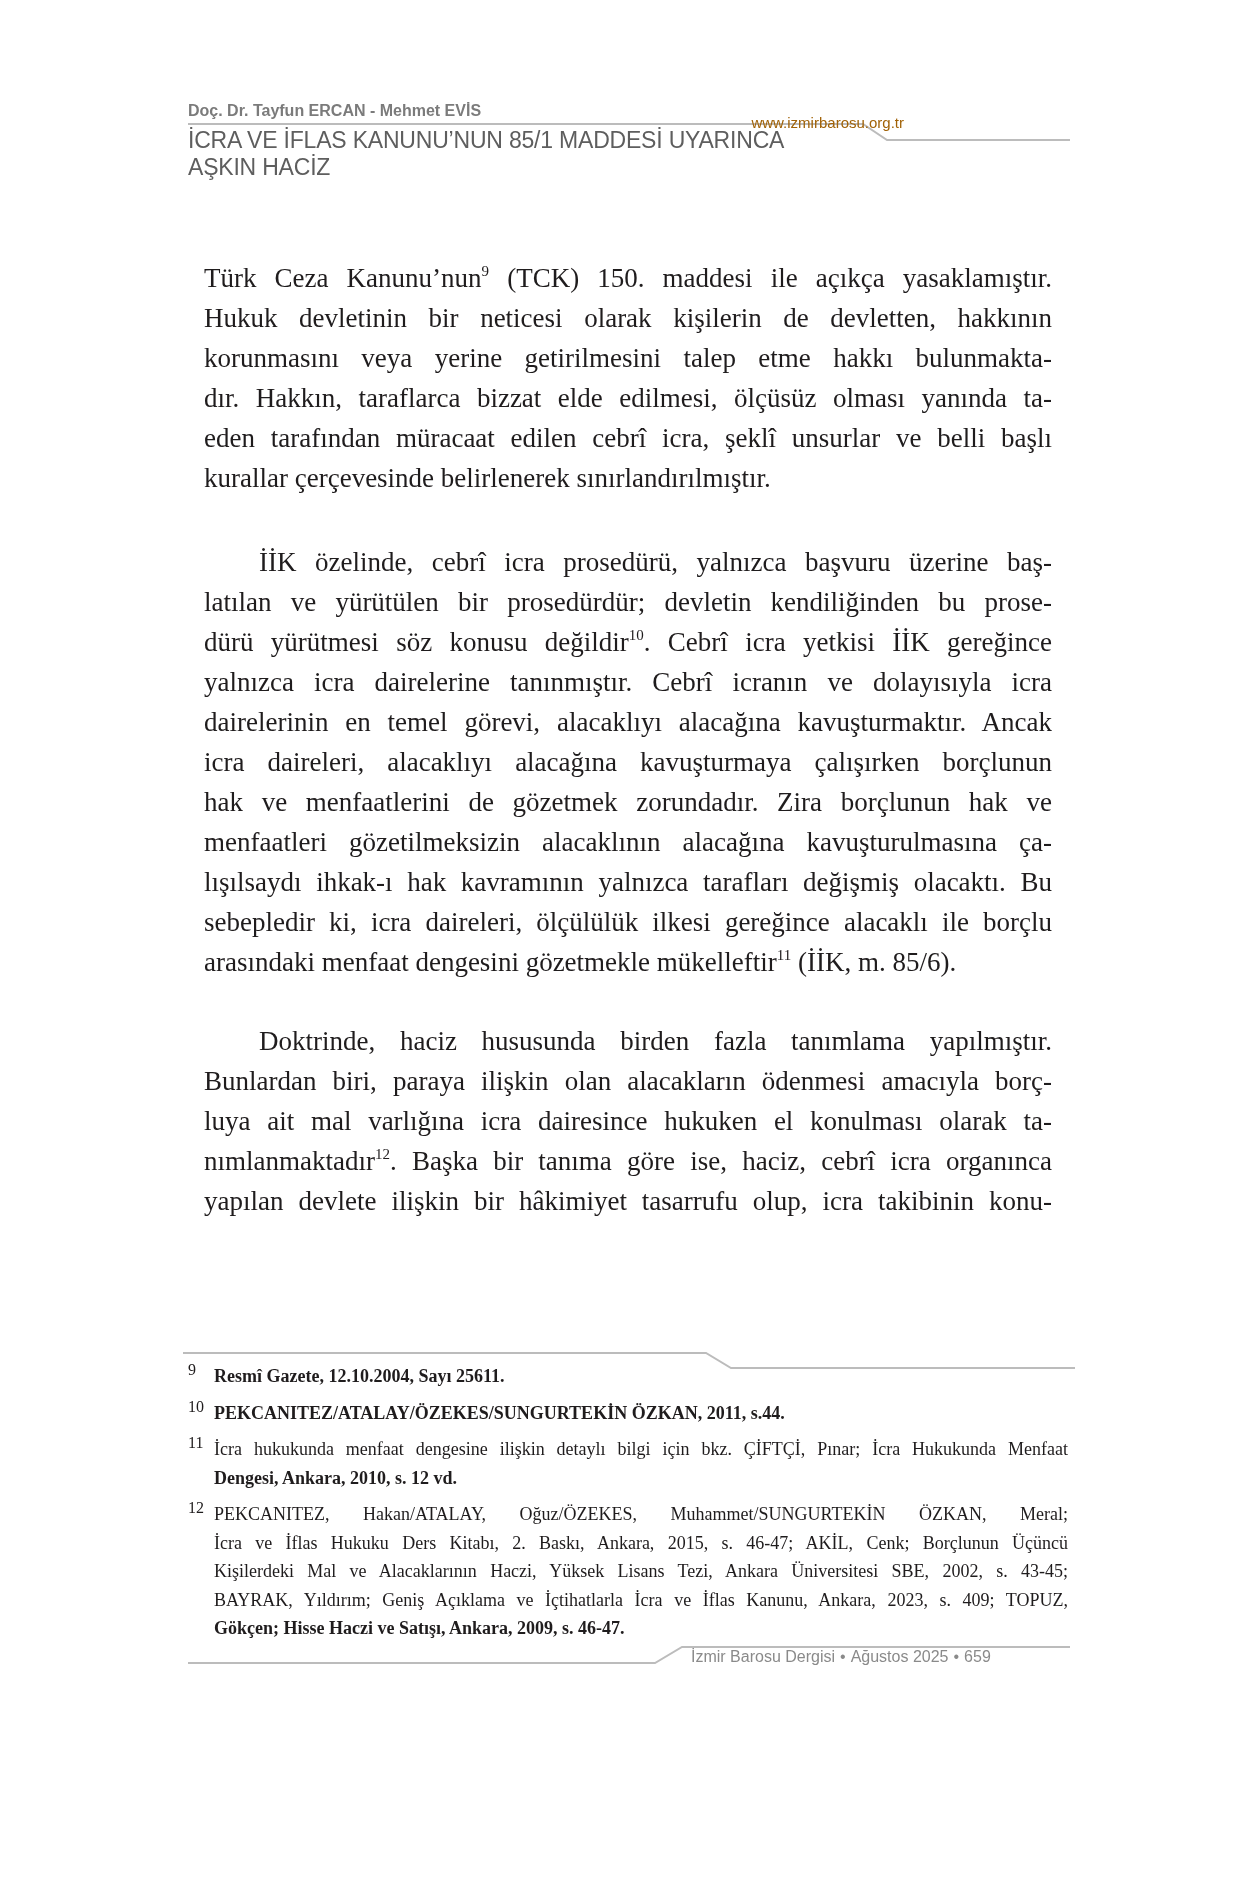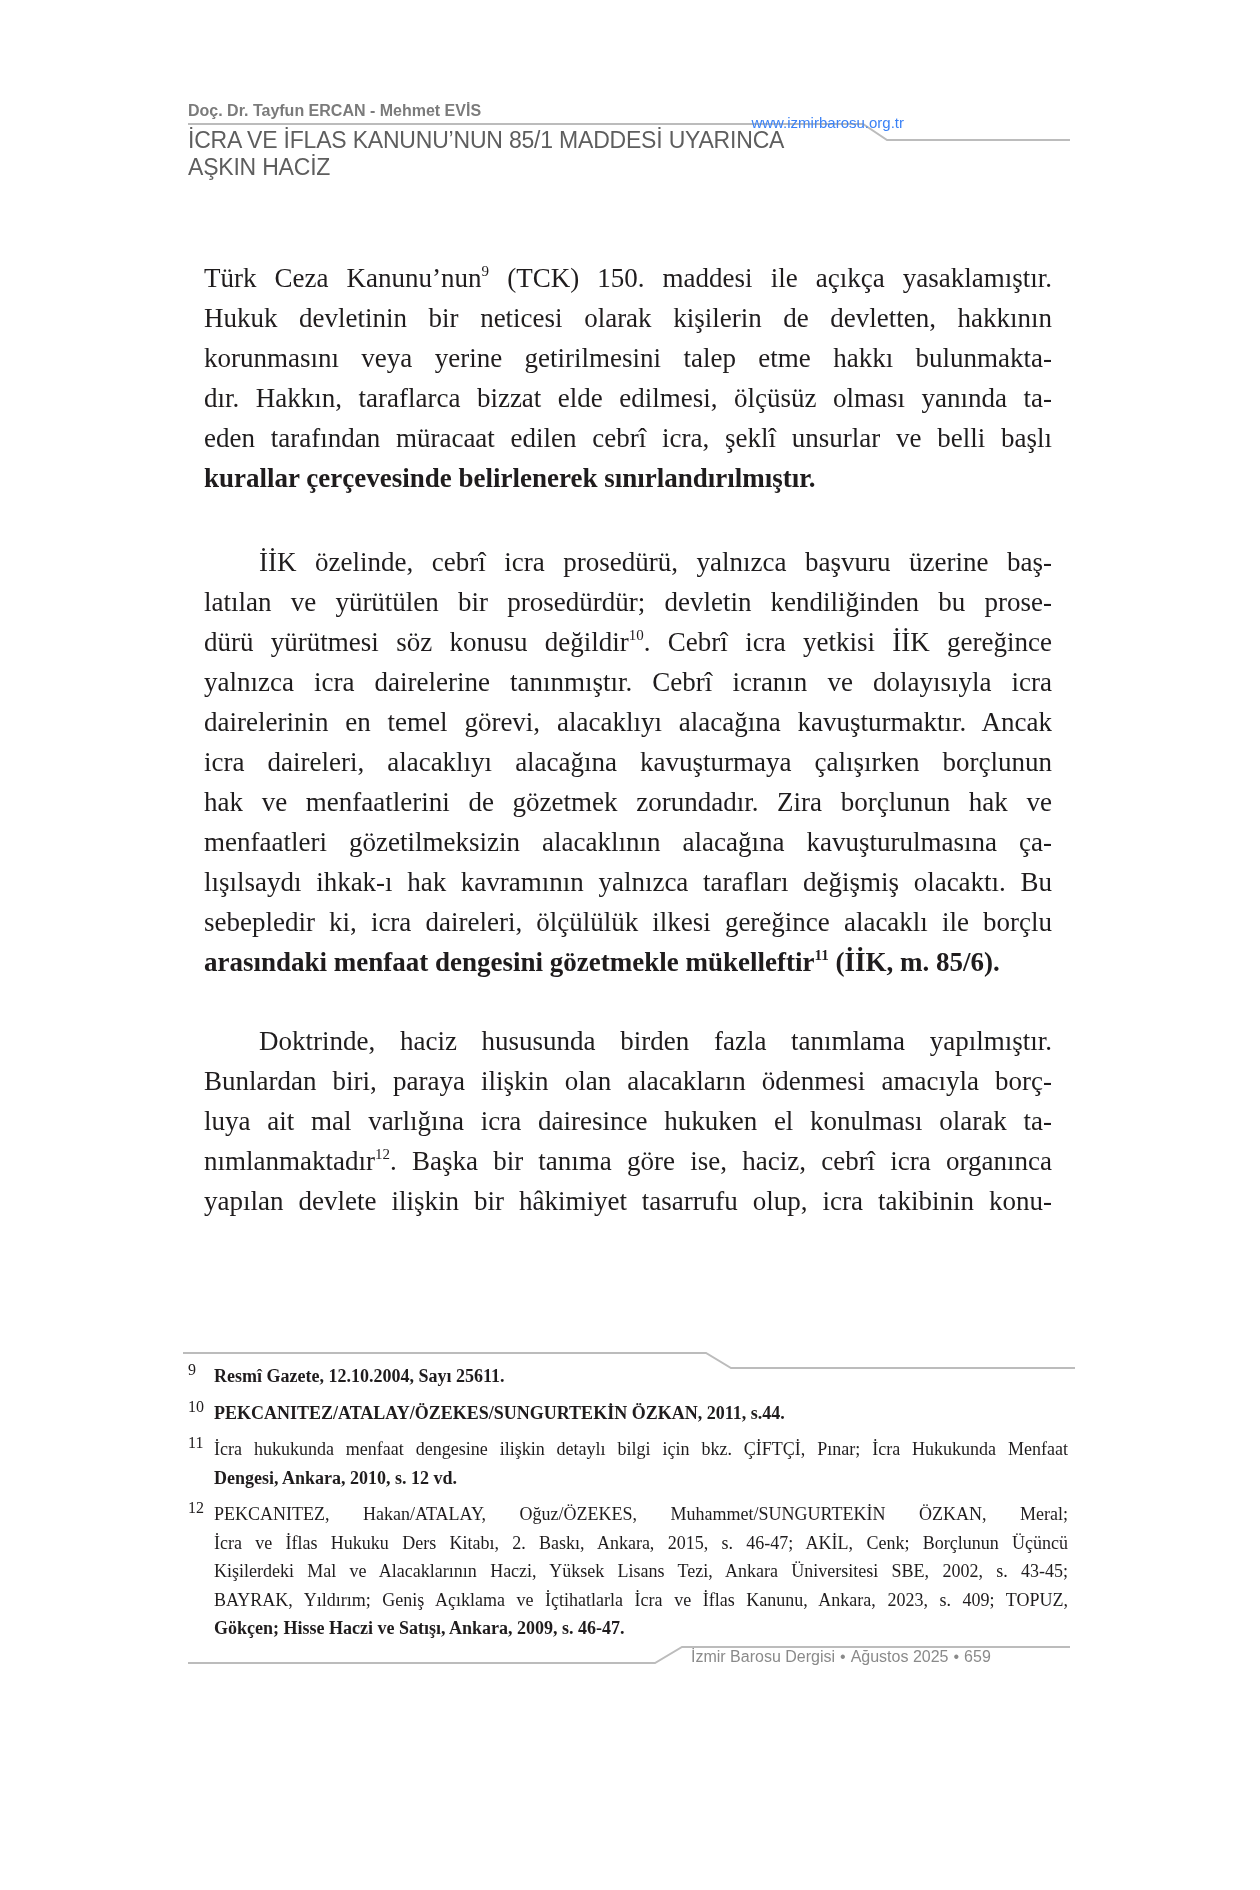--- a/index.html
+++ b/index.html
@@ -21,37 +21,37 @@
     }
     .hdr-title {
       position: absolute; left: 188px; top: 127px;
       font-family: "Liberation Sans", sans-serif;
       font-size: 23px; line-height: 27px; color: #5e5e5e; letter-spacing: -0.2px;
     }
     .hdr-title div { white-space: nowrap; }
     .hdr-web {
       position: absolute; right: 192px; top: 113px;
       font-family: "Liberation Sans", sans-serif;
-      font-size: 15px; line-height: 20px; color: #3b82f6; white-space: nowrap;
+      font-size: 15px; line-height: 20px; color: #a16207; white-space: nowrap;
     }
 
     
     .body {
       position: absolute; left: 188px; top: 242px; width: 880px;
       font-family: "Liberation Serif", serif; font-size: 27px; color: #1f1c1d;
     }
     .para { margin: 16px; }
     .p2 { margin-top: 44px; }
     .heading { margin-top: 36px; height: 40px; line-height: 40px; padding-left: 55px; font-weight: bold; white-space: nowrap; }
     .p3 { margin-top: 39px; }
     .ln {
       height: 40px; line-height: 40px;
       text-align: justify; text-align-last: justify;
     }
-    .ln.last { text-align: center; text-align-last: left; font-weight: bold; }
+    .ln.last { text-align: center; text-align-last: left; }
     .ln.indent { padding-left: 55px; }
     .sup {
       font-size: 15px; line-height: 0; position: relative; top: -11px;
     }
 
     
     .notes {
       position: absolute; left: 188px; top: 1362px; width: 880px;
       font-family: "Liberation Serif", serif; font-size: 18px; color: #1f1c1d;
     }

